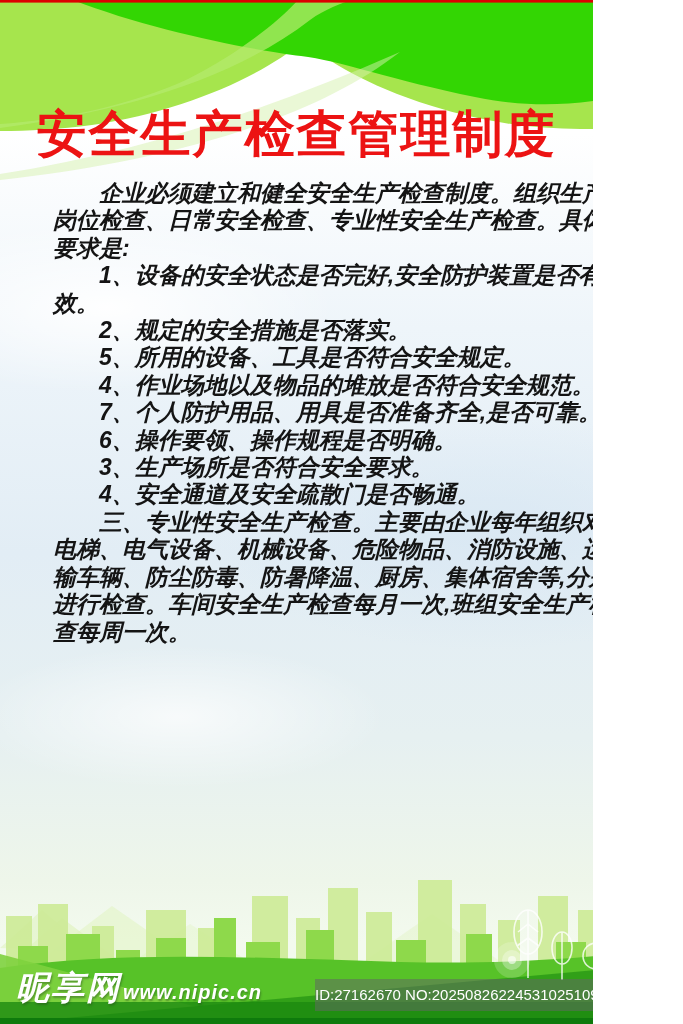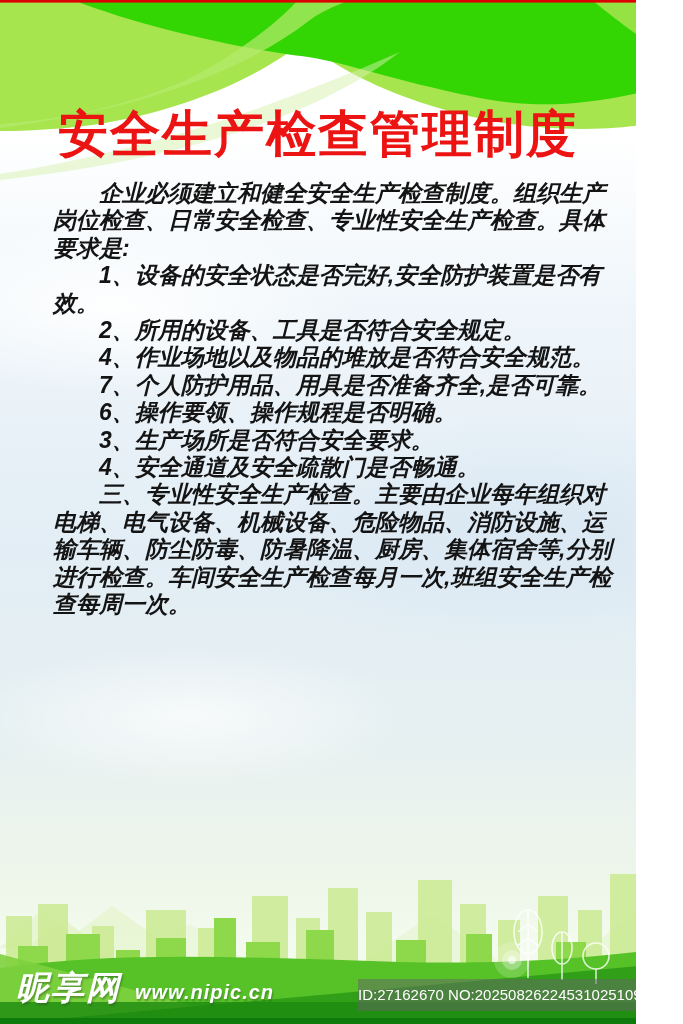--- a/index.html
+++ b/index.html
@@ -1,44 +1,45 @@
 <!DOCTYPE html>
 <html lang="zh" style="--c-title-red: #ec1313; --c-top-line-red: #dd0000; --c-bright-green: #33d603; --c-light-green: #a6e54d; --c-ribbon-green: #b4ea6e; --c-pale-green: #d6f2ae; --c-text-color: #141414; --c-building-back: #cdeb96; --c-building-front: #8ed94b; --c-poly-green: #dff3bd; --c-hill-green: #57c228; --c-wedge-bright: #7ed13e; --c-wedge-dark: #2f9e17; --c-ground-deep: #1d8a10; --c-ground-deepest: #0e7a0c; --c-watermark-white: #ffffff; --c-badge-bg: rgba(96,106,96,0.55);"><head>
 <meta charset="utf-8">
 <style>
   html,body{margin:0;padding:0;background:#ffffff;}
   .page{
-    position:relative;width:636px;height:1024px;overflow:hidden;
+    position:relative;width:558px;height:1024px;overflow:hidden;
     font-family:"Liberation Sans", sans-serif;
     background:
       radial-gradient(55% 12% at 18% 30%, rgba(255,255,255,.95), rgba(255,255,255,0) 70%),
       radial-gradient(65% 16% at 82% 52%, rgba(216,231,243,.85), rgba(216,231,243,0) 72%),
       radial-gradient(50% 10% at 30% 70%, rgba(255,255,255,.7), rgba(255,255,255,0) 70%),
       linear-gradient(180deg,#ffffff 13%,#eef5fa 32%,#e2edf5 54%,#e6f0f1 72%,#eef6ea 86%,#f3faee 92%);
+    padding-left: 35px;
   }
   .header-art,.footer-art{position:absolute;left:0;display:block;}
   .header-art{top:0;}
   .footer-art{bottom:0;}
   .page-title{
     position:absolute;top:101px;left:0;right:0;margin:0;
     text-align:center;font-size:50px;font-weight:900;letter-spacing:2px;
     color:var(--c-title-red,#ec1313);white-space:nowrap;
   }
   .body-text{
     position:absolute;top:180px;left:53px;width:570px;
     font-size:23px;line-height:27.4px;font-weight:600;
     color:var(--c-text-color,#141414);
     text-align:left;word-break:normal;
   }
   .body-text .para{margin:0;text-indent:2em;font-style:italic;}
   .watermark{
     position:absolute;left:16px;bottom:13px;z-index:6;
     color:var(--c-watermark-white,#ffffff);font-style:italic;font-weight:bold;
     text-shadow:1px 2px 2px rgba(40,80,30,.45);
-    display:flex;align-items:baseline;gap:14px;white-space:nowrap;
+    display:flex;align-items:baseline;gap:2px;white-space:nowrap;
   }
   .watermark .site{font-size:33px;letter-spacing:2px;}
   .watermark .url{font-size:20px;letter-spacing:1px;}
   .id-badge{
     position:absolute;right:0;bottom:13px;z-index:6;
     width:278px;height:32px;line-height:32px;
     background:var(--c-badge-bg,rgba(96,106,96,0.55));
     color:#ffffff;font-size:15px;text-align:center;white-space:nowrap;
   }
 </style>
@@ -54,21 +55,22 @@
     <path opacity="0.5" style="fill:var(--c-pale-green,#d6f2ae)" d="M0,174 C140,152 262,112 400,52 C310,122 162,162 0,180 Z"></path>
     <path opacity="0.85" style="fill:var(--c-light-green,#a6e54d)" d="M683,0 L592,0 C628,30 658,50 683,62 Z"></path>
     <rect x="0" y="0" width="683" height="2.6" style="fill:var(--c-top-line-red,#dd0000)"></rect>
   </svg>
 
   <h1 class="page-title">安全生产检查管理制度</h1>
 
   <div class="body-text">
       <div class="para">企业必须建立和健全安全生产检查制度。组织生产岗位检查、日常安全检查、专业性安全生产检查。具体要求是:</div>
       <div class="para">1、设备的安全状态是否完好,安全防护装置是否有效。</div>
-      <div class="para">2、所用的设备、工具是否符合安全规定。</div>
+      <div class="para">2、规定的安全措施是否落实。</div>
+      <div class="para">5、所用的设备、工具是否符合安全规定。</div>
       <div class="para">4、作业场地以及物品的堆放是否符合安全规范。</div>
       <div class="para">7、个人防护用品、用具是否准备齐全,是否可靠。</div>
       <div class="para">6、操作要领、操作规程是否明确。</div>
       <div class="para">3、生产场所是否符合安全要求。</div>
       <div class="para">4、安全通道及安全疏散门是否畅通。</div>
       <div class="para">三、专业性安全生产检查。主要由企业每年组织对电梯、电气设备、机械设备、危险物品、消防设施、运输车辆、防尘防毒、防暑降温、厨房、集体宿舍等,分别进行检查。车间安全生产检查每月一次,班组安全生产检查每周一次。</div>
     </div>
 
   <svg class="footer-art" width="683" height="172" viewBox="0 0 683 172" aria-hidden="true">
     <g style="fill:var(--c-poly-green,#dff3bd)">

